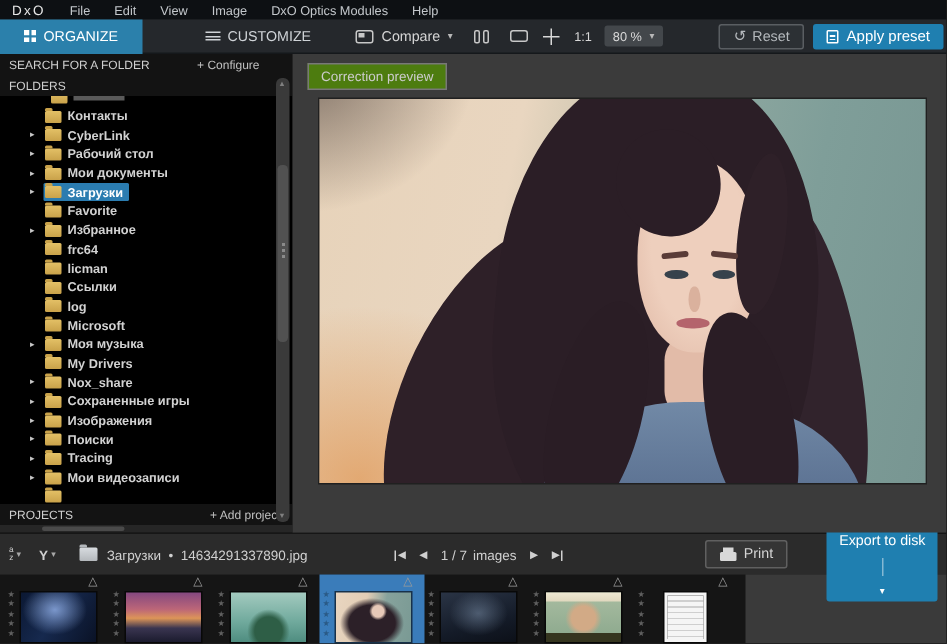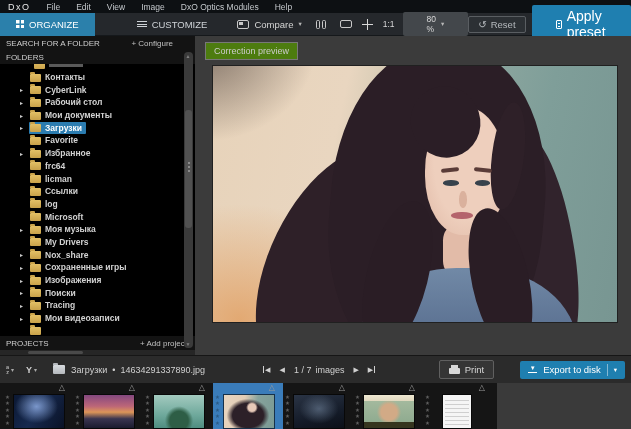--- a/index.html
+++ b/index.html
@@ -21,25 +21,25 @@
   .cmp-icon { width:12px; height:9px; border:1px solid #c8c8c8; border-radius:2px; position:relative; }
   .cmp-icon::before { content:""; position:absolute; left:1px; top:1px; width:4px; height:3px; background:#c8c8c8; }
   .dd { font-size:6.5px; color:#b8b8b8; }
   .oo-icon { display:flex; gap:2px; }
   .oo-icon i { width:4px; height:9px; border:1px solid #c8c8c8; border-radius:1.5px; }
   .frame-icon { width:12px; height:8px; border:1px solid #c8c8c8; border-radius:2px; }
   .move-icon { position:relative; width:11px; height:11px; }
   .move-icon::before { content:""; position:absolute; left:0; top:5px; width:11px; height:1.5px; background:#d8d8d8; }
   .move-icon::after { content:""; position:absolute; left:5px; top:0; width:1.5px; height:11px; background:#d8d8d8; }
   .ratio { font-size:8.5px; color:#d8d8d8; }
-  .zoom-box { display:flex; align-items:center; gap:5px; background:#43474b; border-radius:2px; padding:2px 24px; font-size:8.5px; color:#d8d8d8; }
+  .zoom-box { display:flex; align-items:center; gap:5px; background:#43474b; border-radius:2px; padding:2px 6px; font-size:8.5px; color:#d8d8d8; }
   .spacer { flex:1; }
   .btn-reset { display:flex; align-items:center; gap:4px; border:1px solid #5a5e62; background:#2c3034; border-radius:2px; padding:2px 9px; font-size:9.5px; color:#b5b9bd; margin-right:6px; }
   .reset-glyph { font-size:10px; line-height:9px; }
-  .btn-apply { display:flex; align-items:center; gap:5px; background:#1f7fb0; border-radius:2px; padding:3px 24px; font-size:14px; color:#fff; margin-right:2px; }
+  .btn-apply { display:flex; align-items:center; gap:5px; background:#1f7fb0; border-radius:2px; padding:3px 9px; font-size:10px; color:#fff; margin-right:2px; }
   .preset-icon { width:8px; height:9px; border:1px solid #fff; border-radius:1px; background:repeating-linear-gradient(180deg,transparent 0 1.5px,#fff 1.5px 2.5px) content-box; padding:1px; }
 
   
   .bodyrow { display:flex; height:319px; }
 
   
   .sidebar { width:195px; background:#000000; position:relative; flex:0 0 auto; }
   .side-hdr { height:14px; background:#131313; color:#cfcfcf; font-size:8px; display:flex; align-items:center; justify-content:space-between; padding:0 8px 0 6px; }
   .side-hdr .right { color:#c0c0c0; }
   .tree { height:272px; overflow:hidden; padding-top:0; }
@@ -92,21 +92,21 @@
   .sb-folder::before { content:""; position:absolute; top:-2px; left:0; width:5px; height:2px; background:#b4b8bc; border-radius:1px 1px 0 0; }
   .fname { display:flex; gap:5px; align-items:center; color:#d0d0d0; }
   .nav { display:flex; align-items:center; gap:9px; margin-left:58px; font-size:7px; color:#d0d0d0; }
   .nav .cnt { font-size:9px; display:flex; gap:4px; align-items:center; }
   .nav-first i { border-left:1.5px solid #d0d0d0; padding-left:1px; font-style:normal; }
   .nav-last i { border-right:1.5px solid #d0d0d0; padding-right:1px; font-style:normal; }
   .btn-print { display:flex; align-items:center; gap:5px; border:1px solid #606060; background:#353535; border-radius:2px; padding:3px 9px; font-size:9.5px; color:#d5d5d5; margin-left:auto; }
   .print-icon { position:relative; width:11px; height:9px; }
   .print-icon::before { content:""; position:absolute; left:2px; top:0; width:7px; height:3px; background:#d8d8d8; }
   .print-icon::after { content:""; position:absolute; left:0; top:3px; width:11px; height:5.5px; background:#d8d8d8; border-radius:1px; }
-  .btn-export { display:flex; align-items:center; gap:6px; background:#1f7fb0; border-radius:2px; padding:3px 8px; font-size:9.5px; color:#fff; margin-left:26px; }
+  .btn-export { display:flex; align-items:center; gap:6px; background:#1f7fb0; border-radius:2px; padding:3px 8px; font-size:9.5px; color:#fff; margin-left:26px;flex-direction:column; }
   .dl-icon { display:flex; flex-direction:column; align-items:center; }
   .dl-icon i { font-size:6px; font-style:normal; line-height:5px; }
   .dl-icon::after { content:""; width:9px; height:1.5px; background:#fff; margin-top:1px; }
   .exp-div { width:1px; height:12px; background:rgba(255,255,255,.45); }
   .exp-dd { font-size:6.5px; }
 
   
   .filmstrip { height:46px; background:#3a3a3a; display:flex; }
   .cells { width:497px; height:46px; background:#151515; display:flex; padding-left:3px; }
   .cell { position:relative; width:70px; height:46px; flex:0 0 auto; }

